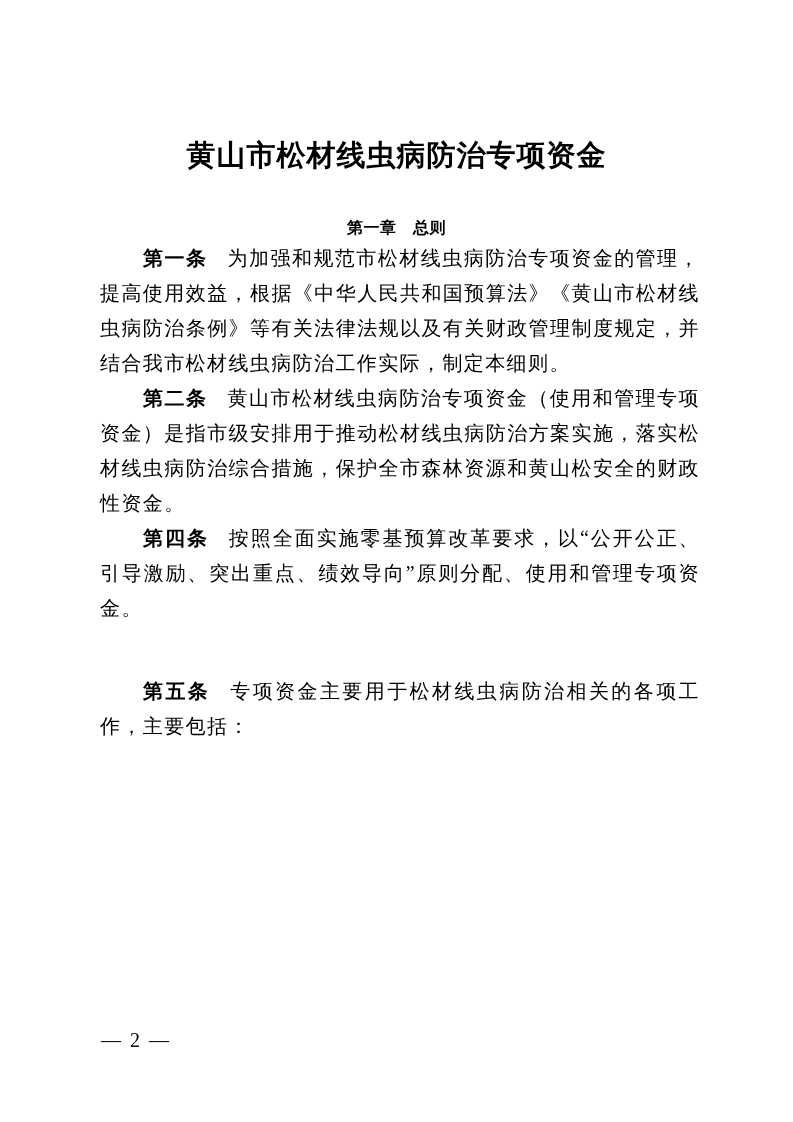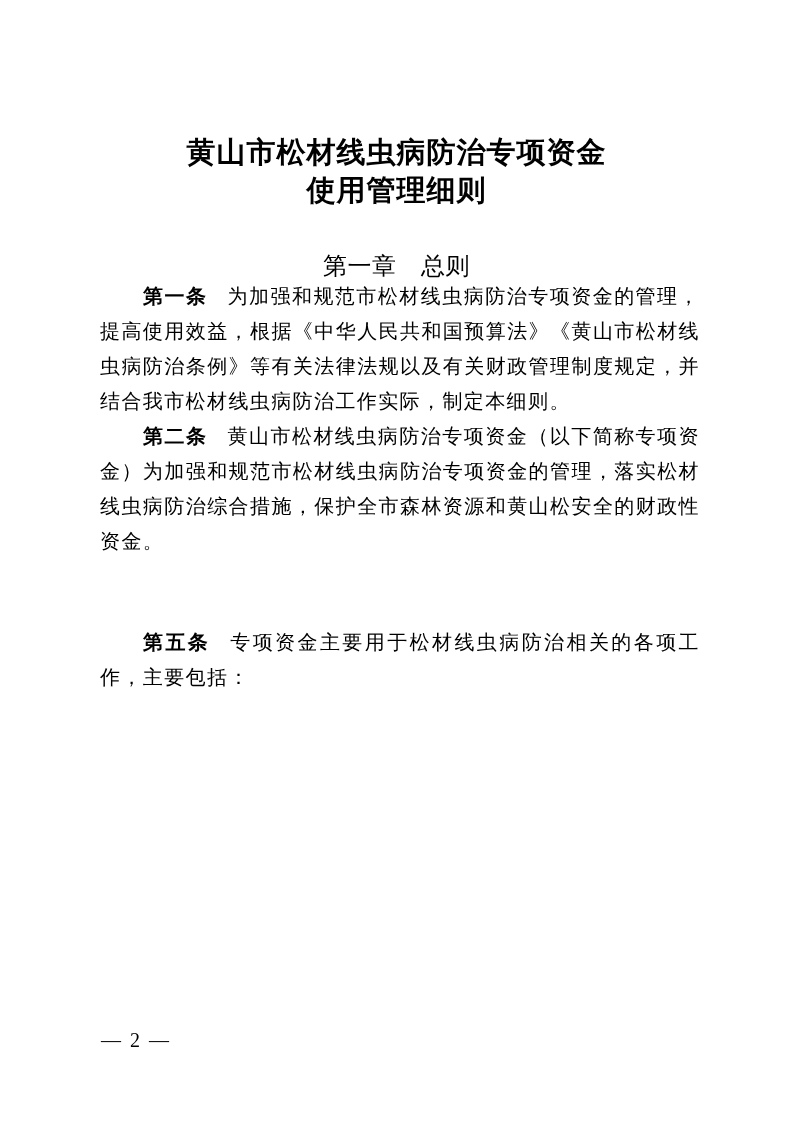--- a/index.html
+++ b/index.html
@@ -13,78 +13,78 @@
     height: 1122px;
     background: #ffffff;
     color: #000000;
     overflow: hidden;
     font-family: "Liberation Serif", "DejaVu Serif", serif;
   }
   .doc-title {
     margin: 0;
     padding-top: 136px;
     text-align: center;
-    font-family: Liberation Mono, monospace;
+    font-family: Liberation Sans, sans-serif;
     font-weight: bold;
     font-size: 29px;
     line-height: 38px;
     letter-spacing: 1px;
   }
   .title-line { display: block; }
   .chapter-heading {
     margin: 0;
     text-align: center;
     font-family: "Liberation Sans", "DejaVu Sans", sans-serif;
-    font-weight: normal;
-    font-size: 24px;
+    font-weight: bold;
+    font-size: 16px;
     line-height: 26px;
     letter-spacing: 0.5px;
   }
   .chapter-1 { margin-top: 41px; }
   .chapter-2 { margin-top: 37px; }
   .para {
     width: 600px;
     margin: 0 0 0 100px;
     font-size: 20px;
     line-height: 35px;
     letter-spacing: 1.4px;
     text-align: justify;
     text-indent: 43px;
   }
   .para-first { }
-  .para-after-chapter { margin-top: 66px; }
+  .para-after-chapter { margin-top: 48px; }
   .art-num {
     font-weight: bold;
     margin-right: 20px;
   }
   .page-footer {
     position: absolute;
     left: 101px;
     top: 1028px;
     font-size: 20px;
     line-height: 24px;
     letter-spacing: 2px;
   }
 </style>
 </head>
 <body>
 
 <div class="page">
 
   <h1 class="doc-title">
     <span class="title-line">黄山市松材线虫病防治专项资金</span>
-    <span class="title-line">使用管理细则</span>
   </h1>
 
   <h2 class="chapter-heading chapter-1">第一章　总则</h2>
 
   <p class="para para-first"><span class="art-num">第一条</span><span>为加强和规范市松材线虫病防治专项资金的管理，提高使用效益，根据《中华人民共和国预算法》《黄山市松材线虫病防治条例》等有关法律法规以及有关财政管理制度规定，并结合我市松材线虫病防治工作实际，制定本细则。</span></p>
 
-  <p class="para"><span class="art-num">第二条</span><span>黄山市松材线虫病防治专项资金（以下简称专项资金）为加强和规范市松材线虫病防治专项资金的管理，落实松材线虫病防治综合措施，保护全市森林资源和黄山松安全的财政性资金。</span></p>
+  <p class="para"><span class="art-num">第二条</span><span>黄山市松材线虫病防治专项资金（使用和管理专项资金）是指市级安排用于推动松材线虫病防治方案实施，落实松材线虫病防治综合措施，保护全市森林资源和黄山松安全的财政性资金。</span></p>
 
 
+  <p class="para"><span class="art-num">第四条</span><span>按照全面实施零基预算改革要求，以“公开公正、引导激励、突出重点、绩效导向”原则分配、使用和管理专项资金。</span></p>
 
 
   <p class="para para-after-chapter"><span class="art-num">第五条</span><span>专项资金主要用于松材线虫病防治相关的各项工作，主要包括：</span></p>
 
   <div class="page-footer">— 2 —</div>
 
 </div>
 
 </body></html>

